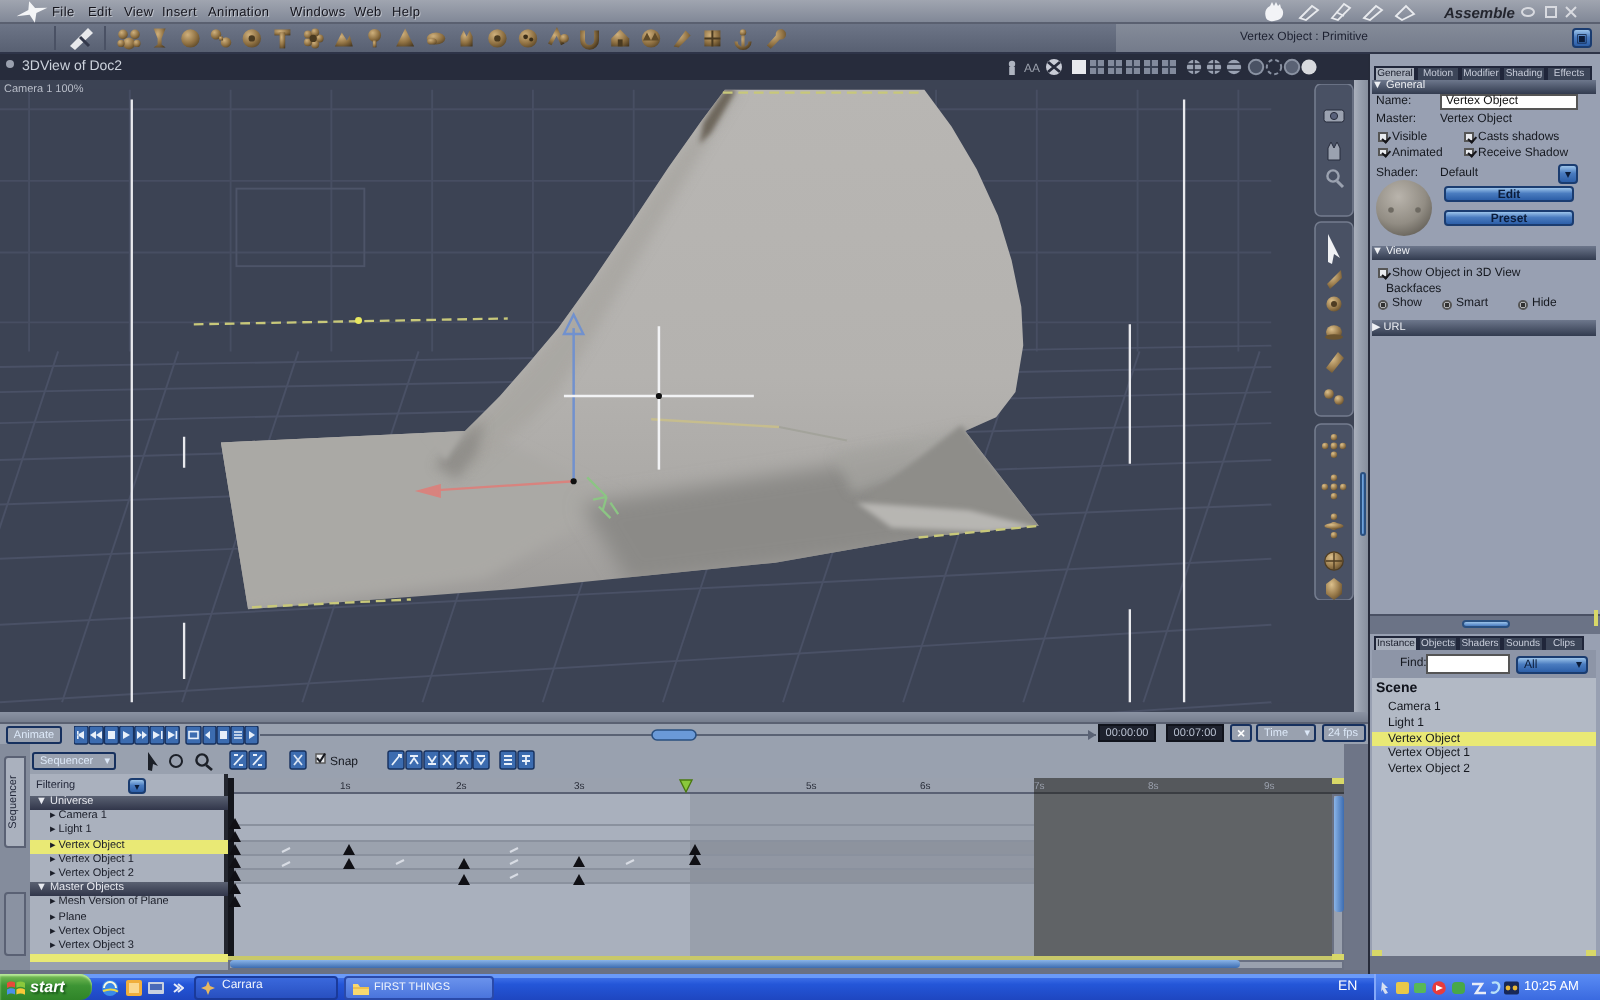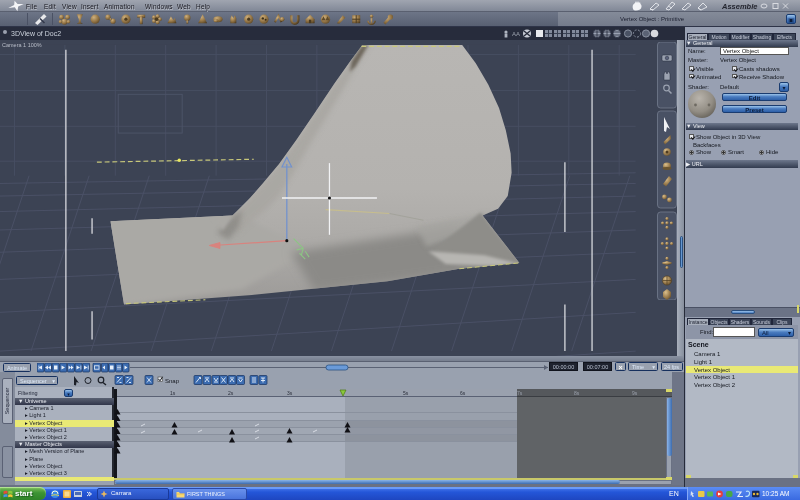--- a/index.html
+++ b/index.html
@@ -639,21 +639,21 @@
   <div class="abs" id="taskbar">
     <div class="abs" style="left:0;top:0;width:800px;height:1.5px;background:#6a9af8"></div>
 
     <div class="abs" style="left:0;top:0;width:46px;height:13px;background:linear-gradient(#7ec05a,#3d9434 45%,#2f8428);border-radius:0 6px 6px 0;box-shadow:inset 0 1px 1px #b8e89a"></div>
     <svg class="abs" style="left:3px;top:2px" width="10" height="10" viewBox="0 0 10 10">
       <path d="M0.5 2.5 C2 1.5 3.5 1.7 4.5 2.2 L4.5 4.8 C3.5 4.3 2 4.1 0.5 5 Z" fill="#e84a3a"></path>
       <path d="M5.2 2.3 C6.5 1.6 8 1.6 9.5 2.4 L9.5 5 C8 4.2 6.5 4.2 5.2 4.9 Z" fill="#8ac83c"></path>
       <path d="M0.5 5.8 C2 4.9 3.5 5.1 4.5 5.6 L4.5 8.2 C3.5 7.7 2 7.5 0.5 8.4 Z" fill="#4a90e8"></path>
       <path d="M5.2 5.7 C6.5 5 8 5 9.5 5.8 L9.5 8.4 C8 7.6 6.5 7.6 5.2 8.3 Z" fill="#f8c838"></path>
     </svg>
-    <span class="abs" style="left:15px;top:1.5px;color:#fff;font-size:8px;font-weight:bold;text-shadow:1px 1px 1px #1a5a1a">start</span>
+    <span class="abs" style="left:15px;top:1.5px;color:#fff;font-size:8px;font-weight:bold;font-style:italic;text-shadow:1px 1px 1px #1a5a1a">start</span>
 
     <svg class="abs" style="left:50px;top:2px" width="42" height="10" viewBox="0 0 42 10">
       <circle cx="5" cy="5" r="4" fill="#3a8ae8"></circle>
         <path d="M2 5 A3 3 0 0 1 8 5" stroke="#f8f8e0" stroke-width="1" fill="none"></path>
         <path d="M1.5 6.5 C4 5.5 7 5.5 9 6.8" stroke="#e8d848" stroke-width="1" fill="none"></path>
       <rect x="13" y="1" width="8" height="8" rx="1" fill="#f0ae3c"></rect>
         <rect x="14.5" y="2.5" width="5" height="5" fill="#fad890"></rect>
       <rect x="24" y="2" width="8" height="6" rx="0.5" fill="#c8d0e0"></rect>
         <rect x="25" y="3" width="6" height="3" fill="#4a6ab8"></rect>
       <path d="M37 3 L39.5 5 L37 7 M39 3 L41.5 5 L39 7" stroke="#e8ecf8" stroke-width="1" fill="none"></path>

